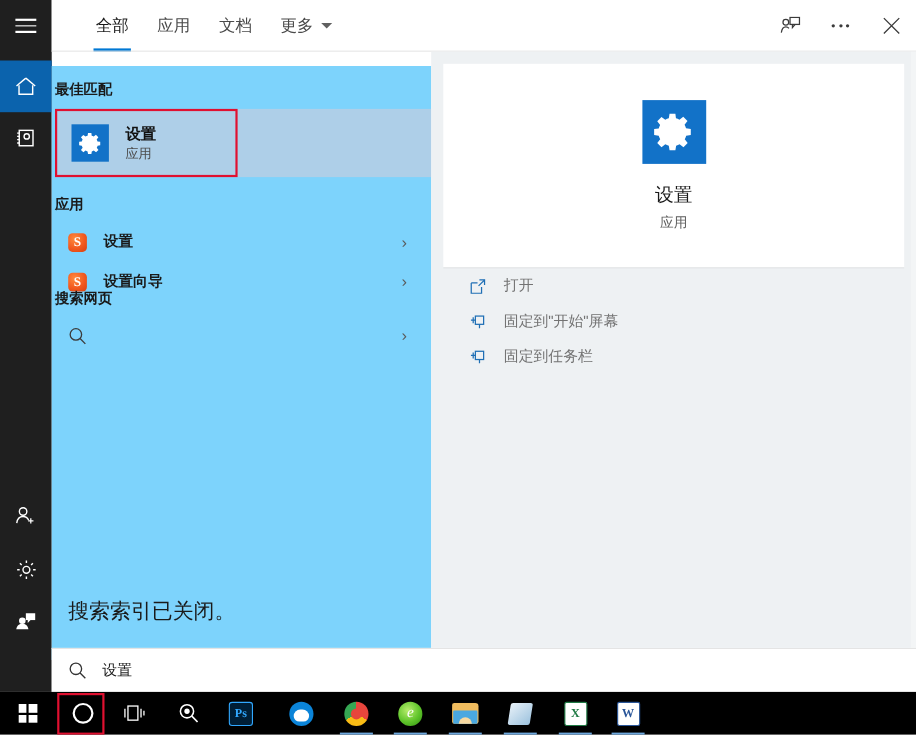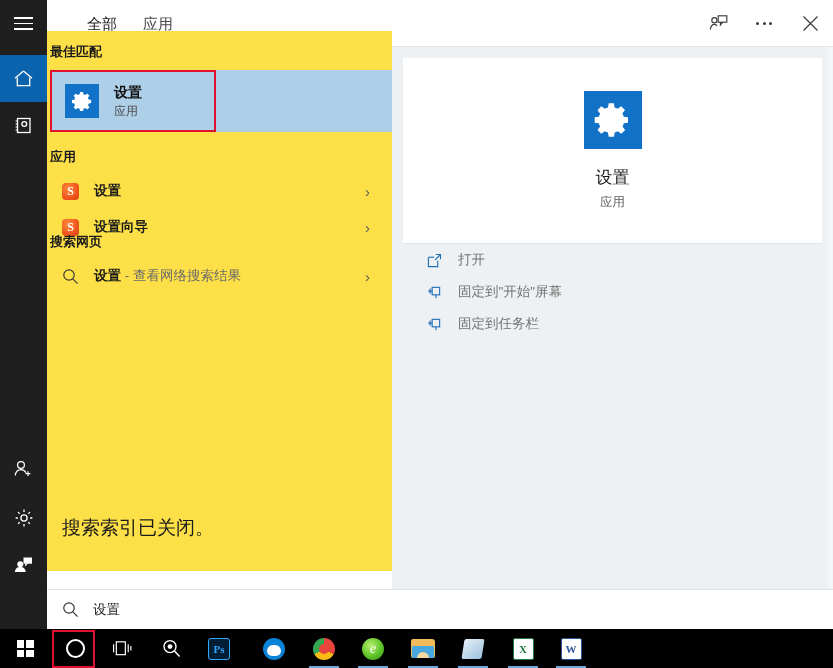--- a/index.html
+++ b/index.html
@@ -59,22 +59,22 @@
   .win-btn {
     width:46px; height:47px; display:flex; align-items:center; justify-content:center;
     color:#3b3b3b;
   }
   .dots { display:flex; gap:3.5px; }
   .dots i { width:3px; height:3px; background:#3b3b3b; border-radius:50%; display:block; }
   .topbar-line { position:absolute; left:47px; top:46px; width:786px; height:1px; background:#e6e6e6; }
 
   
   .leftpane {
-    position:absolute; left:47px; top:31px; width:345px; height:540px;
-    background:#fde047;
+    position:absolute; left:47px; top:60px; width:345px; height:540px;
+    background:#7dd3fc;
   }
   .section-head {
     font-size:13px; font-weight:bold; color:#1a1a1a;
     padding:12px 0 7px 3px;
   }
   .best-row {
     position:absolute; left:3px; top:39px; width:342px; height:62px;
     background:#aecfe8; display:flex; align-items:center;
   }
   .best-icon {
@@ -265,20 +265,27 @@
   </div>
 
   <div class="topbar">
     <div class="tabs">
       <div class="tab active">
           <span>全部</span>
         </div>
       <div class="tab">
           <span>应用</span>
         </div>
+      <div class="tab">
+          <span>文档</span>
+        </div>
+      <div class="tab">
+        <span>更多</span>
+        <span class="caret"></span>
+      </div>
     </div>
     <div class="win-btns">
       <div class="win-btn">
         <svg width="19" height="17" viewBox="0 0 19 17">
           <circle cx="5.4" cy="5.2" r="2.6" stroke="#3b3b3b" stroke-width="1.15" fill="none"></circle>
           <path d="M1.3 14.6 C1.8 10.9 3.4 9.4 5.4 9.4 C6.5 9.4 7.5 9.8 8.2 10.8" stroke="#3b3b3b" stroke-width="1.15" fill="none"></path>
           <rect x="9.2" y="0.8" width="8.6" height="6.4" stroke="#3b3b3b" stroke-width="1.15" fill="none"></rect>
           <path d="M11.4 7.2 L11.4 10 L13.9 7.2" stroke="#3b3b3b" stroke-width="1.15" fill="none"></path>
         </svg>
       </div>
@@ -337,21 +344,20 @@
 
     <div style="position:absolute; left:0; top:190px; width:345px;">
       <div class="section-head">搜索网页</div>
       <div class="list-item">
         <span class="li-icon">
           <svg width="17" height="17" viewBox="0 0 17 17">
             <circle cx="7" cy="7" r="5.2" stroke="#3b3b3b" stroke-width="1.2" fill="none"></circle>
             <path d="M10.8 10.8 L15.6 15.6" stroke="#3b3b3b" stroke-width="1.2"></path>
           </svg>
         </span>
-        <span class="li-label"><span>设置</span><span class="muted"> - 查看网络搜索结果</span></span>
         <span class="chev">›</span>
       </div>
     </div>
 
     <div class="index-note">
       <div class="n1">搜索索引已关闭。</div>
     </div>
   </div>
 
   <div class="rightpane">

